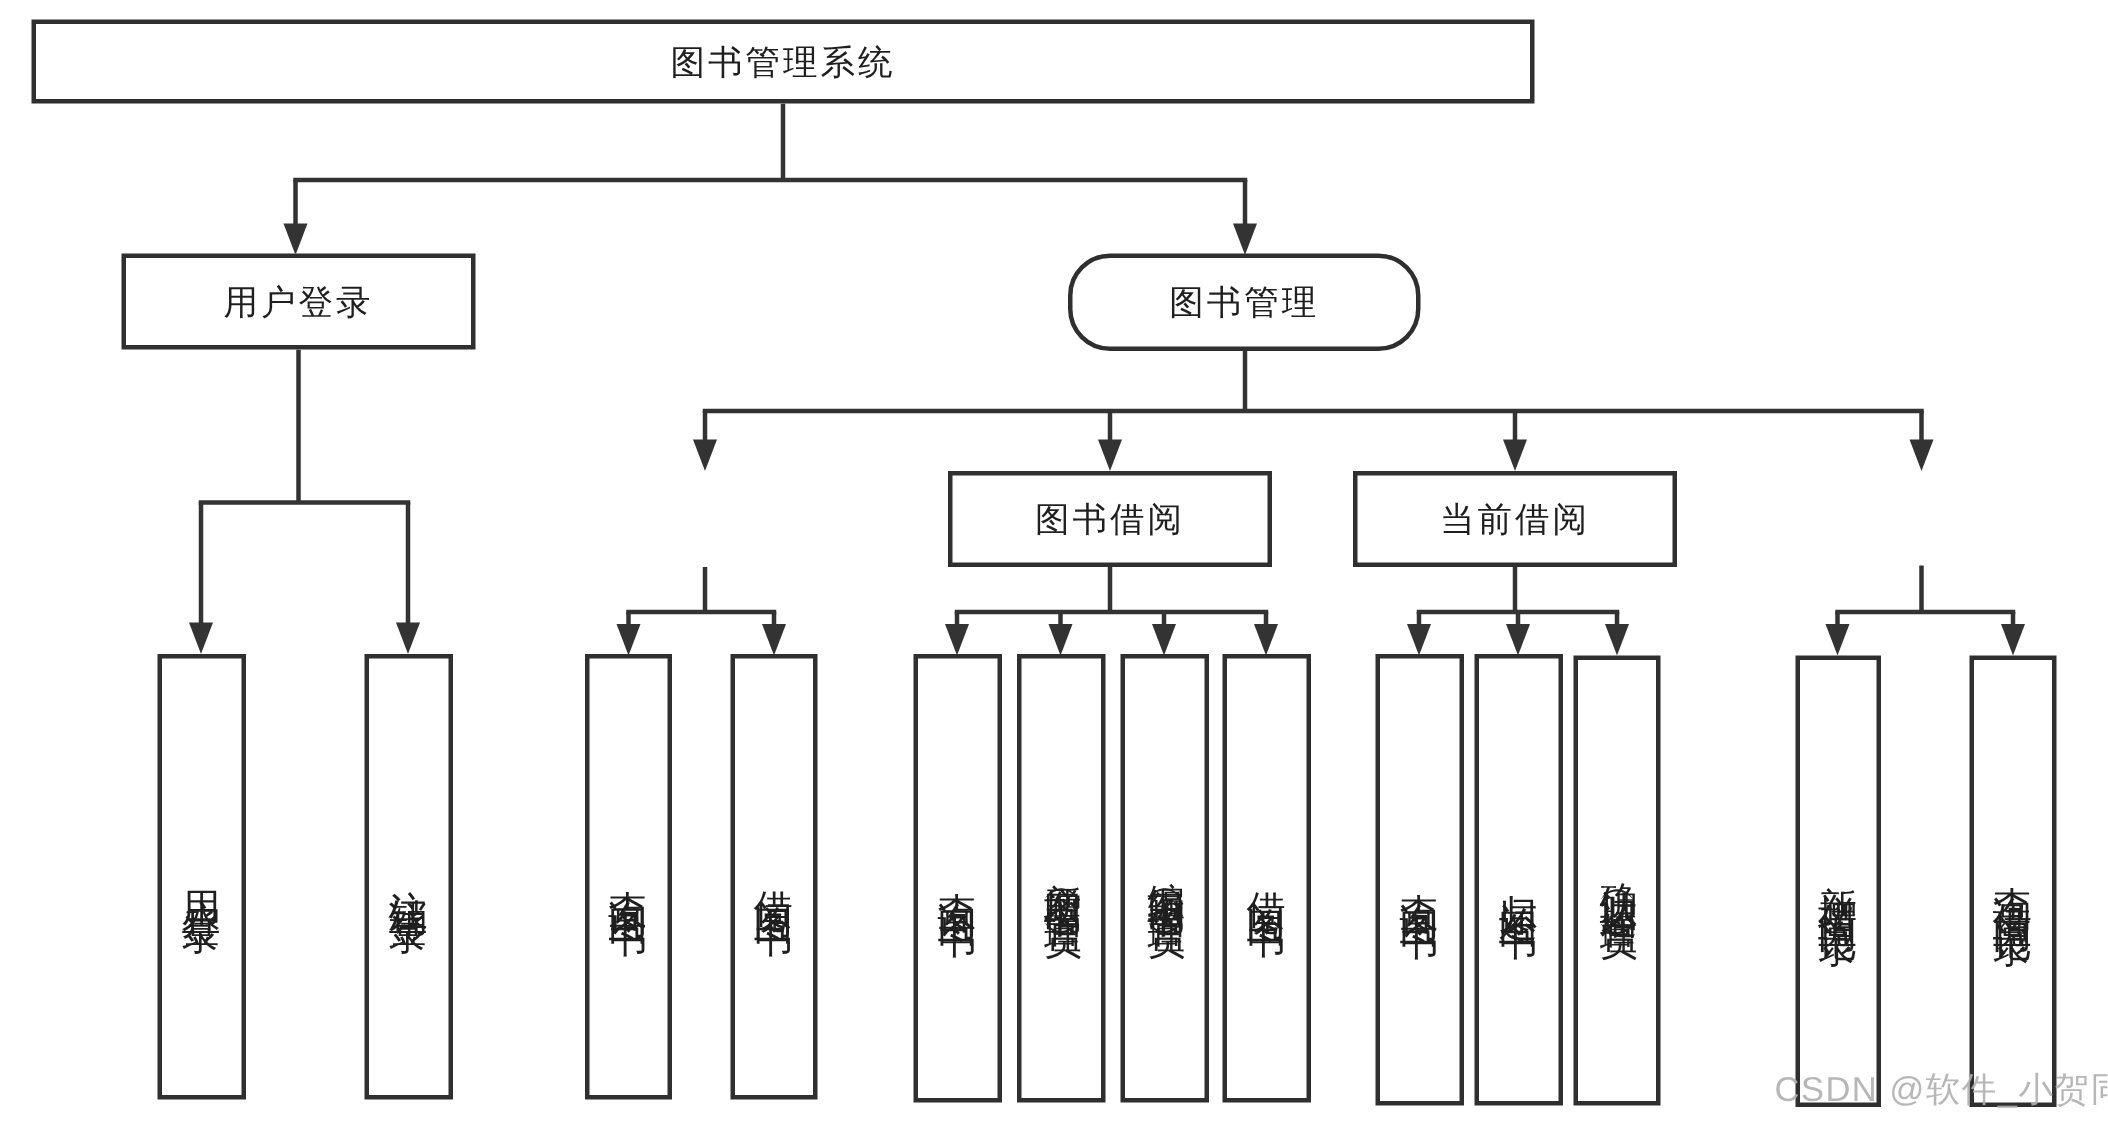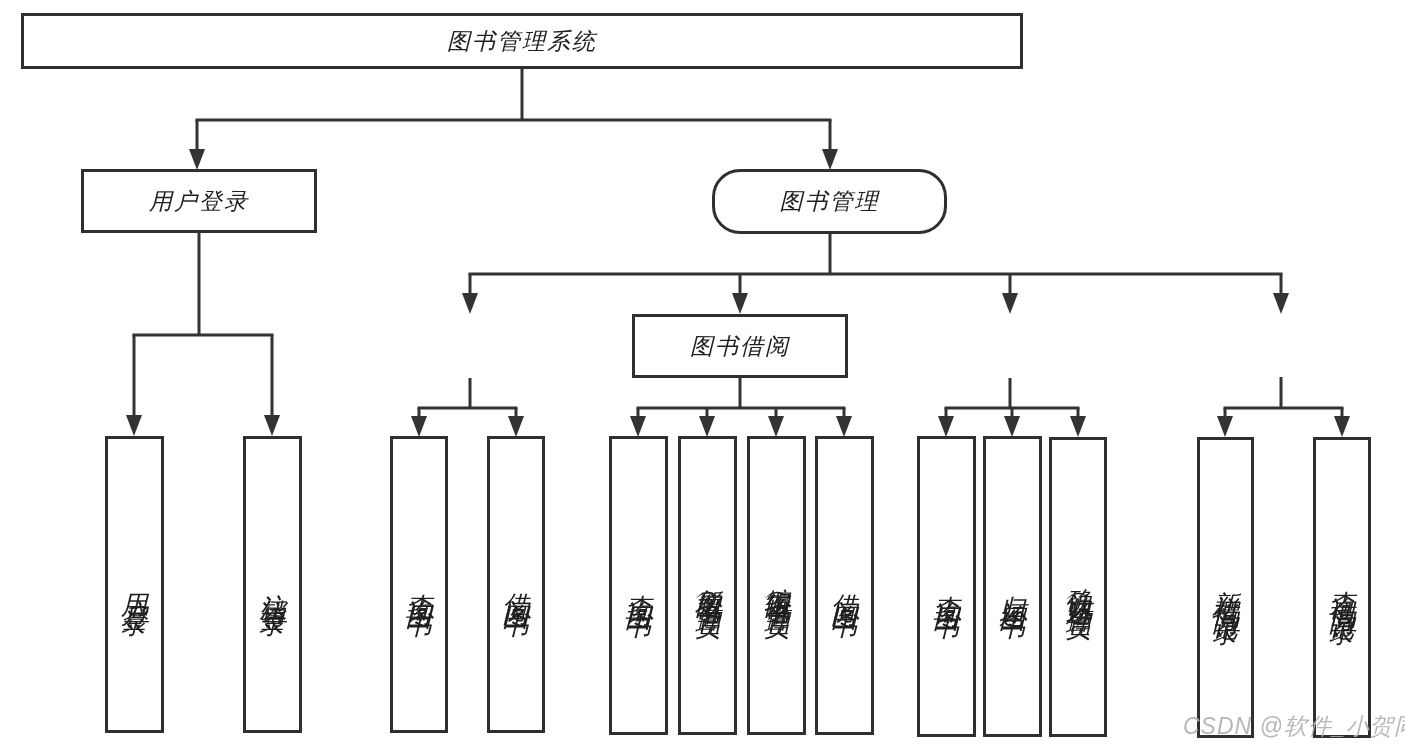--- a/index.html
+++ b/index.html
@@ -10,21 +10,20 @@
     --watermark:#b0b0b0;
   }
   html,body{margin:0;padding:0;background:#fff;}
   #canvas{
     position:relative;
     width:1405px;height:747px;
     background:var(--background);
     font-family:"Liberation Sans","DejaVu Sans",sans-serif;
     color:var(--text);
     overflow:hidden;
-    font-style:italic;
   }
   #connectors{position:absolute;left:0;top:0;width:1405px;height:747px;}
   #connectors line{stroke:var(--line);stroke-width:3;}
   #connectors polygon{fill:var(--line);}
   .node{
     position:absolute;
     box-sizing:border-box;
     background:#fff;
     border:3px solid var(--border);
     display:flex;
@@ -148,20 +147,23 @@
   <div class="node" style="left:81px;top:169px;width:236px;height:64px;">
     <span class="h-label">用户登录</span>
   </div>
   <div class="node" style="left:712px;top:169px;width:235px;height:65px;border-radius:28px;">
     <span class="h-label">图书管理</span>
   </div>
 
   <div class="node" style="left:632px;top:314px;width:216px;height:64px;">
     <span class="h-label">图书借阅</span>
   </div>
+  <div class="node" style="left:902px;top:314px;width:216px;height:64px;">
+    <span class="h-label">当前借阅</span>
+  </div>
 
   <div class="node leaf" style="left:105px;top:436px;width:59px;height:297px;">
     <span class="v-label">用户登录</span>
   </div>
   <div class="node leaf" style="left:243px;top:436px;width:59px;height:297px;">
     <span class="v-label">注销登录</span>
   </div>
 
   <div class="node leaf" style="left:390px;top:436px;width:58px;height:297px;">
     <span class="v-label">查询图书</span>

